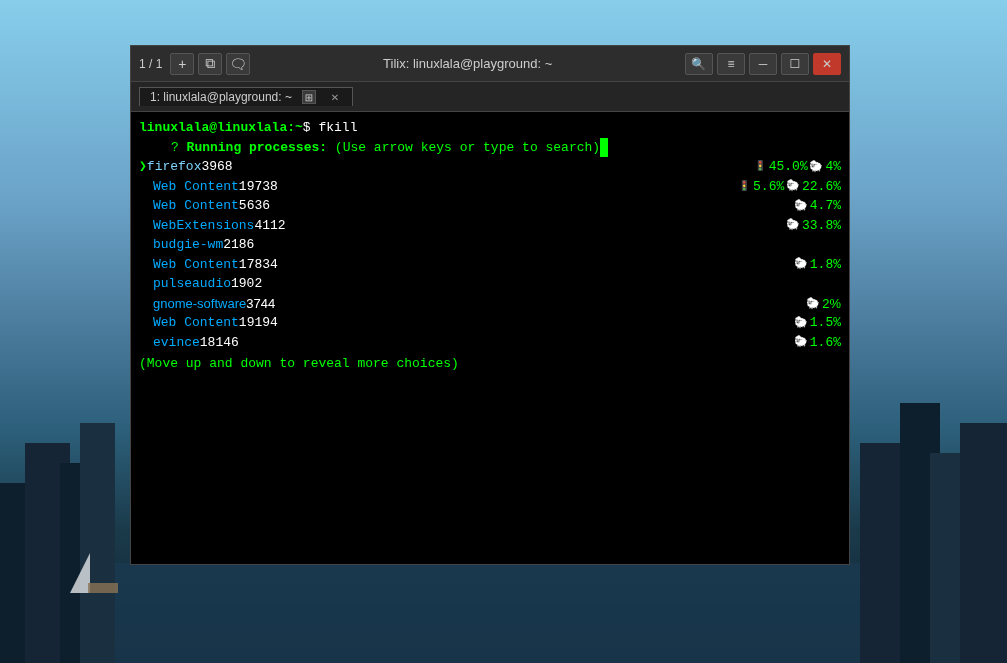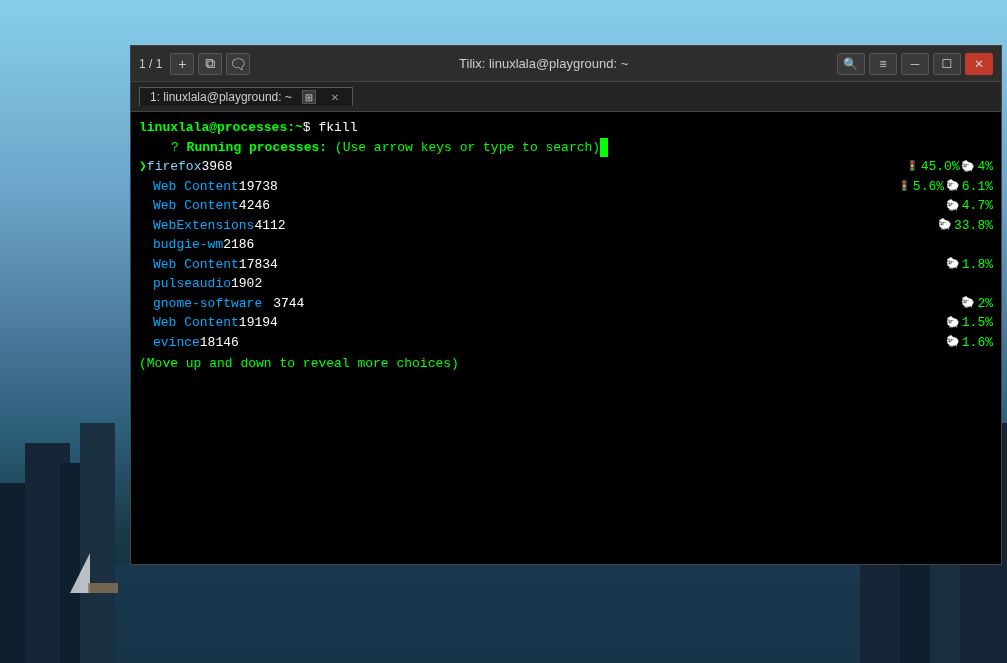--- a/index.html
+++ b/index.html
@@ -29,21 +29,21 @@
       left: 0;
       right: 0;
       height: 300px;
       z-index: 1;
     }
 
     .terminal-window {
       position: absolute;
       top: 45px;
       left: 130px;
-      width: 872px;
+      width: 720px;
       height: 520px;
       background: #1a1a1a;
       border: 1px solid #444;
       z-index: 10;
       display: flex;
       flex-direction: column;
     }
 
     
     .title-bar {
@@ -248,21 +248,21 @@
     <div class="tab">
       <span>1: linuxlala@playground: ~</span>
       <div class="tab-expand">⊞</div>
       <div class="tab-close">✕</div>
     </div>
   </div>
 
   <div class="terminal-content">
 
     <div style="font-family:'Courier New',monospace;font-size:13px;line-height:1.5;">
-      <span class="prompt-user">linuxlala@processes:~</span><span class="prompt-dollar">$</span><span class="cmd-text"> fkill</span>
+      <span class="prompt-user">linuxlala@linuxlala:~</span><span class="prompt-dollar">$</span><span class="cmd-text"> fkill</span>
     </div>
 
     <div style="font-family:'Courier New',monospace;font-size:13px;line-height:1.5;margin-left:32px;">
       <span class="question-mark">? </span><span class="running-label">Running processes:</span><span class="hint-text"> (Use arrow keys or type to search)</span><span style="background:#00ff00;color:#000;display:inline-block;width:8px;">&nbsp;</span>
     </div>
 
     <div style="font-family:'Courier New',monospace;font-size:13px;line-height:1.5;display:flex;width:100%;">
       <span style="color:#00ff00;font-weight:bold;">❯ </span>
       <span style="color:#7dd3fc;">firefox </span>
       <span style="color:#ffffff;">3968</span>
@@ -276,27 +276,27 @@
     </div>
 
     <div style="font-family:'Courier New',monospace;font-size:13px;line-height:1.5;display:flex;width:100%;">
       <span style="color:#00aaff;margin-left:14px;">Web Content </span>
       <span style="color:#ffffff;">19738</span>
       <span style="flex:1;"></span>
       <span style="color:#00ff00;display:flex;align-items:center;gap:2px;">
         <span style="font-size:10px;">🚦</span>
         <span>5.6%</span>
         <span style="font-size:11px;">🐑</span>
-        <span>6.1%</span>
+        <span>22.6%</span>
       </span>
     </div>
 
     <div style="font-family:'Courier New',monospace;font-size:13px;line-height:1.5;display:flex;width:100%;">
       <span style="color:#00aaff;margin-left:14px;">Web Content </span>
-      <span style="color:#ffffff;">4246</span>
+      <span style="color:#ffffff;">5636</span>
       <span style="flex:1;"></span>
       <span style="color:#00ff00;display:flex;align-items:center;gap:2px;">
         <span style="font-size:11px;">🐑</span>
         <span>4.7%</span>
       </span>
     </div>
 
     <div style="font-family:'Courier New',monospace;font-size:13px;line-height:1.5;display:flex;width:100%;">
       <span style="color:#00aaff;margin-left:14px;">WebExtensions </span>
       <span style="color:#ffffff;">4112</span>
@@ -322,21 +322,21 @@
         <span>1.8%</span>
       </span>
     </div>
 
     <div style="font-family:'Courier New',monospace;font-size:13px;line-height:1.5;display:flex;width:100%;">
       <span style="color:#00aaff;margin-left:14px;">pulseaudio </span>
       <span style="color:#ffffff;">1902</span>
       <span style="flex:1;"></span>
     </div>
 
-    <div style="font-family:Liberation Mono, monospace;font-size:13px;line-height:1.5;display:flex;width:100%;gap:11px;">
+    <div style="font-family:Liberation Sans, sans-serif;font-size:13px;line-height:1.5;display:flex;width:100%;">
       <span style="color:#00aaff;margin-left:14px;">gnome-software </span>
       <span style="color:#ffffff;">3744</span>
       <span style="flex:1;"></span>
       <span style="color:#00ff00;display:flex;align-items:center;gap:2px;">
         <span style="font-size:11px;">🐑</span>
         <span>2%</span>
       </span>
     </div>
 
     <div style="font-family:'Courier New',monospace;font-size:13px;line-height:1.5;display:flex;width:100%;">

